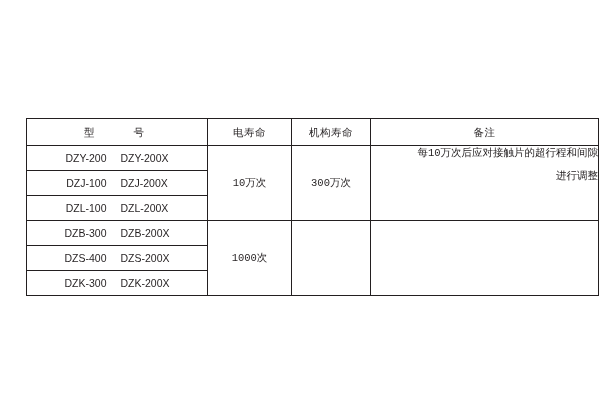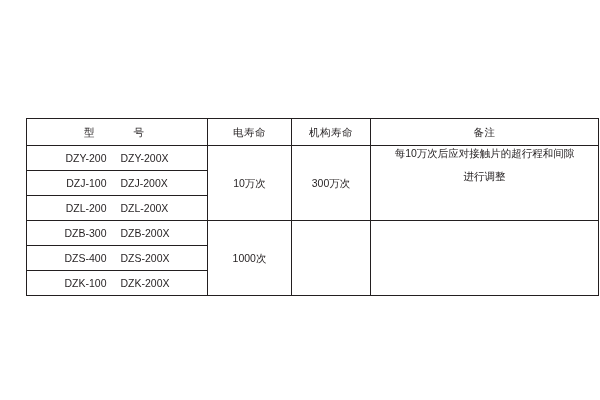--- a/index.html
+++ b/index.html
@@ -61,25 +61,27 @@
     align-items: flex-start;
     gap: 14px;
     white-space: nowrap;
   }
   .model-a, .model-b {
     display: inline-block;
   }
   .span-cell {
     text-align: center;
     vertical-align: middle;
+    font-family: Liberation Mono, monospace;
   }
   .note-cell {
     vertical-align: top;
     padding: 9px 0 0 22px;
-    text-align: center;
+    text-align: right;
+    font-family: Liberation Mono, monospace;
   }
   .note-line {
     display: block;
     margin-bottom: 9px;
     white-space: nowrap;
   }
   .blank-cell {
     background: #ffffff;
   }
   col.c-model { width: 181px; }
@@ -126,21 +128,21 @@
           <td class="model-cell">
             <span class="model-inner">
               <span class="model-a">DZJ-100</span>
               <span class="model-b">DZJ-200X</span>
             </span>
           </td>
         </tr>
         <tr>
           <td class="model-cell">
             <span class="model-inner">
-              <span class="model-a">DZL-200</span>
+              <span class="model-a">DZL-100</span>
               <span class="model-b">DZL-200X</span>
             </span>
           </td>
         </tr>
         <tr>
           <td class="model-cell">
             <span class="model-inner">
               <span class="model-a">DZB-300</span>
               <span class="model-b">DZB-200X</span>
             </span>
@@ -153,21 +155,21 @@
           <td class="model-cell">
             <span class="model-inner">
               <span class="model-a">DZS-400</span>
               <span class="model-b">DZS-200X</span>
             </span>
           </td>
         </tr>
         <tr>
           <td class="model-cell">
             <span class="model-inner">
-              <span class="model-a">DZK-100</span>
+              <span class="model-a">DZK-300</span>
               <span class="model-b">DZK-200X</span>
             </span>
           </td>
         </tr>
       </tbody>
     </table>
   </div>
 </div>
 
 </body></html>

